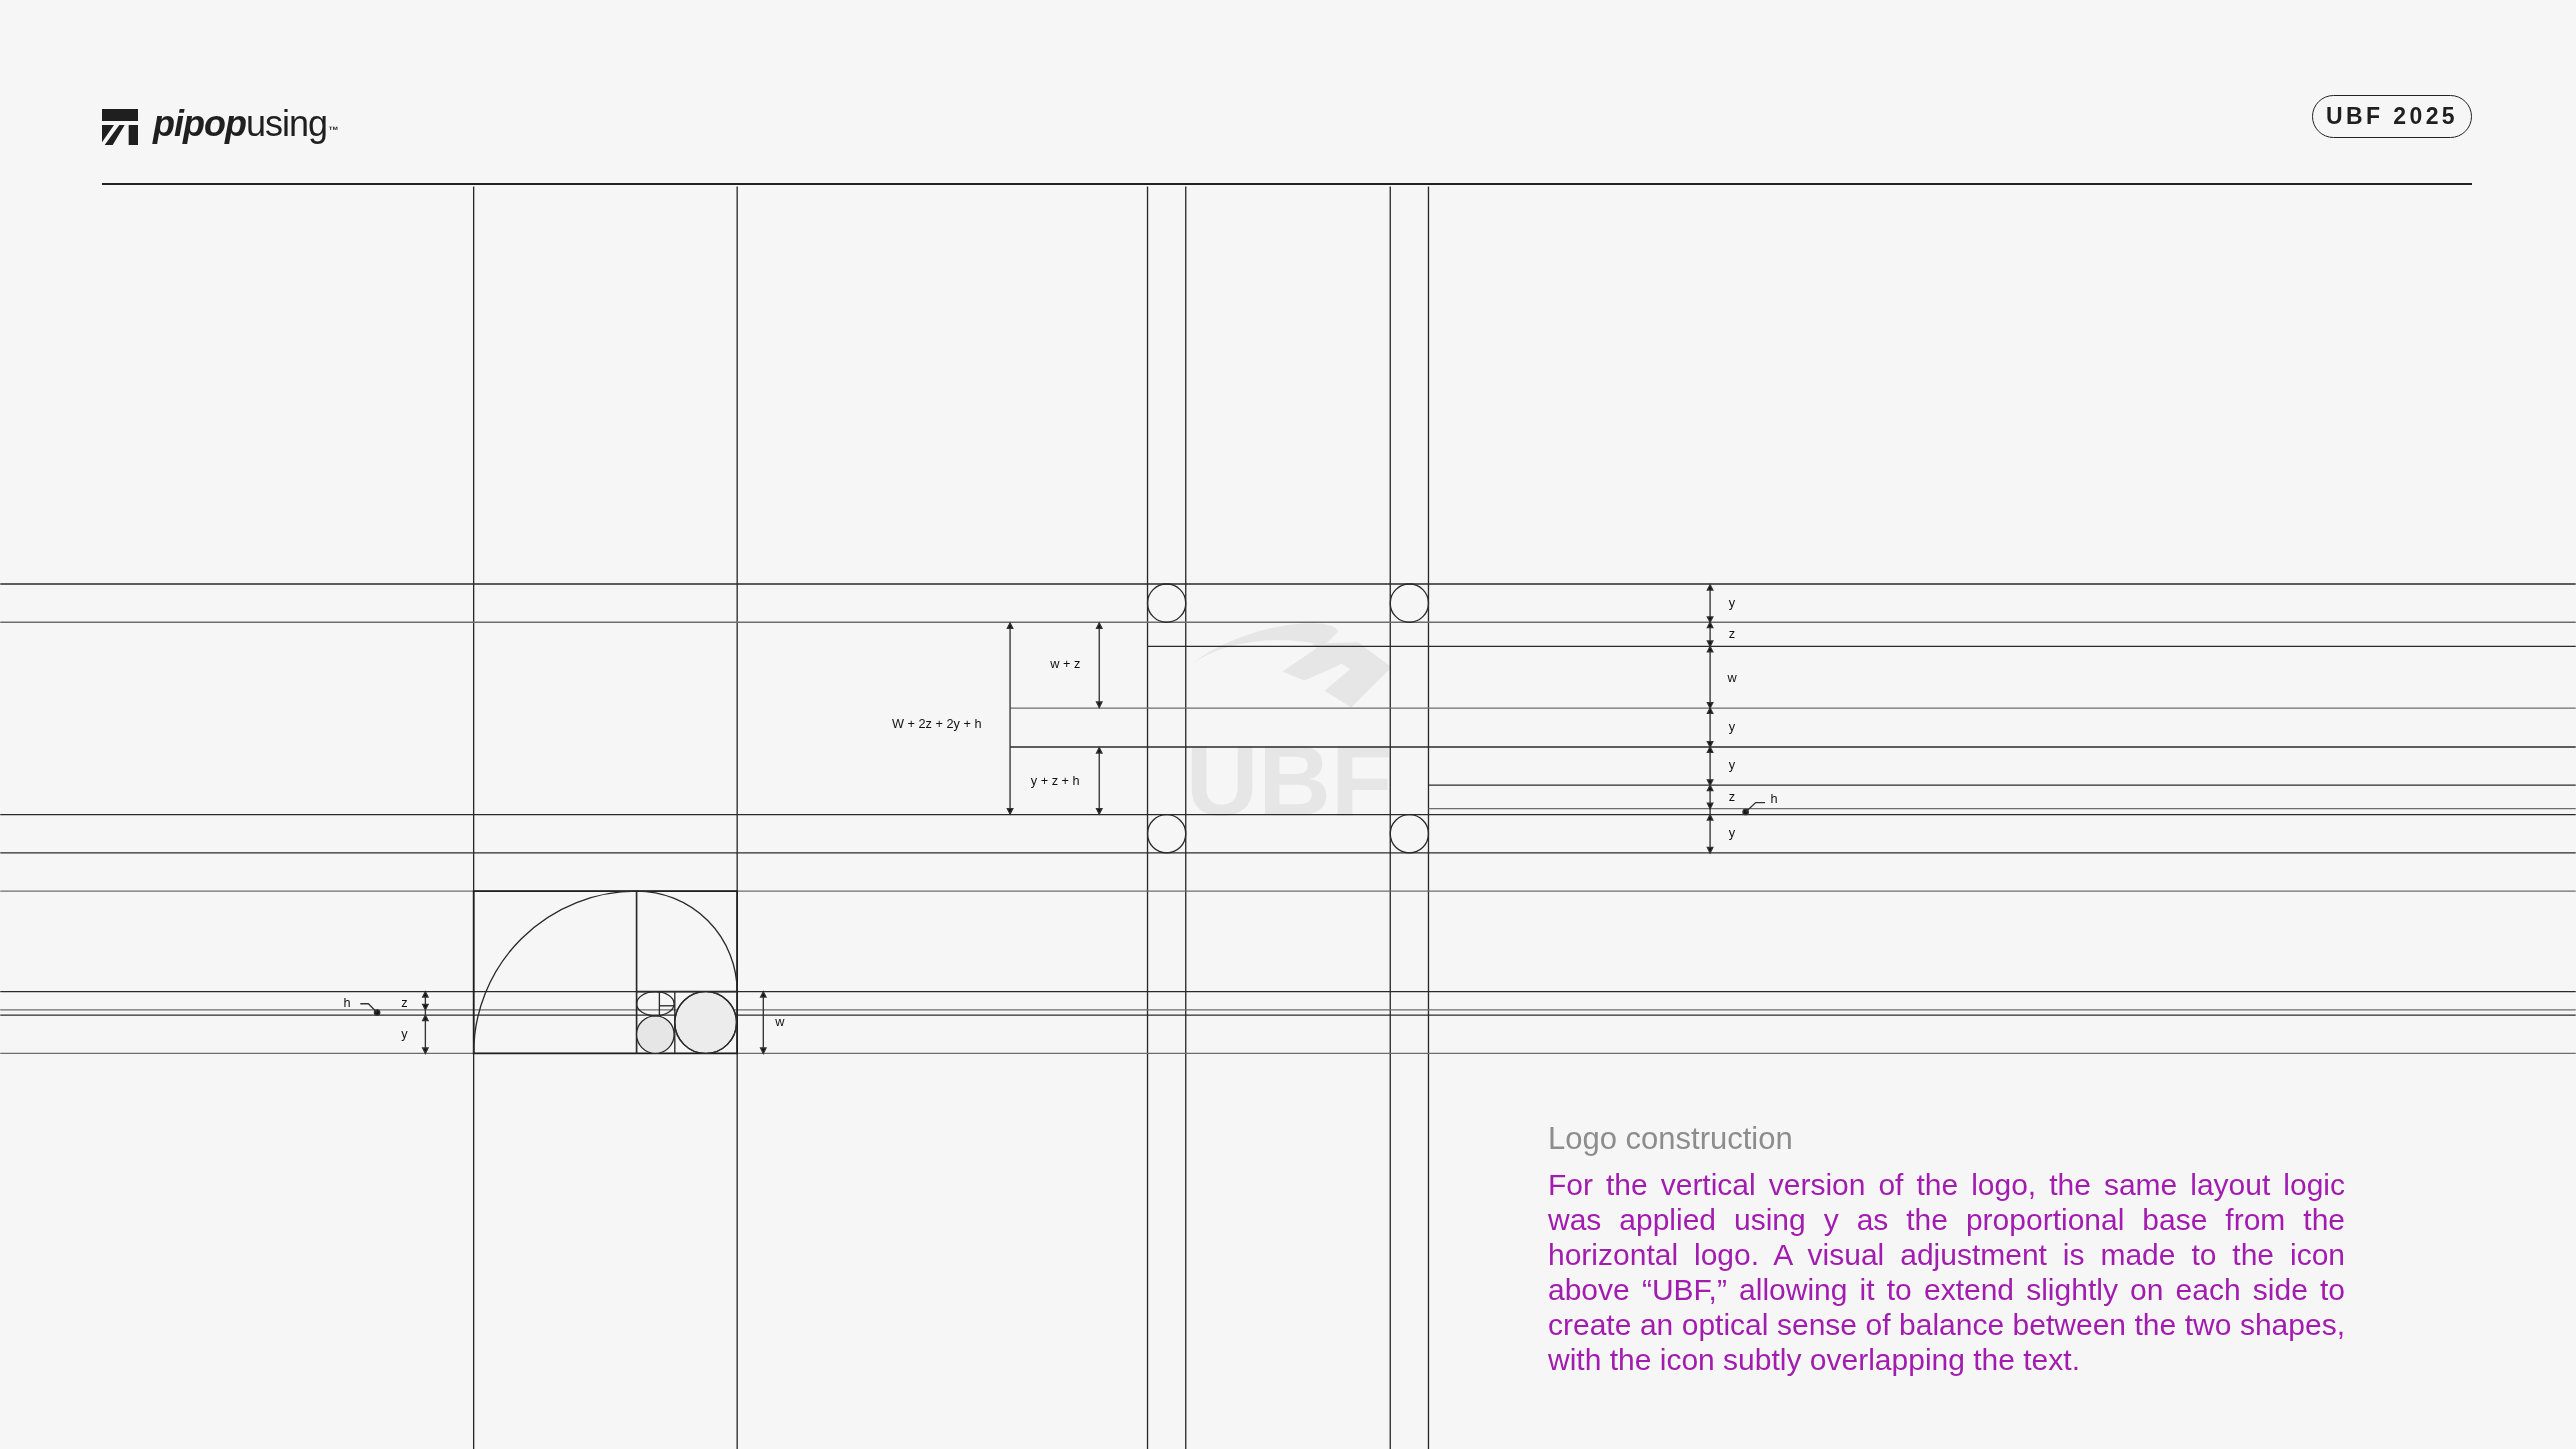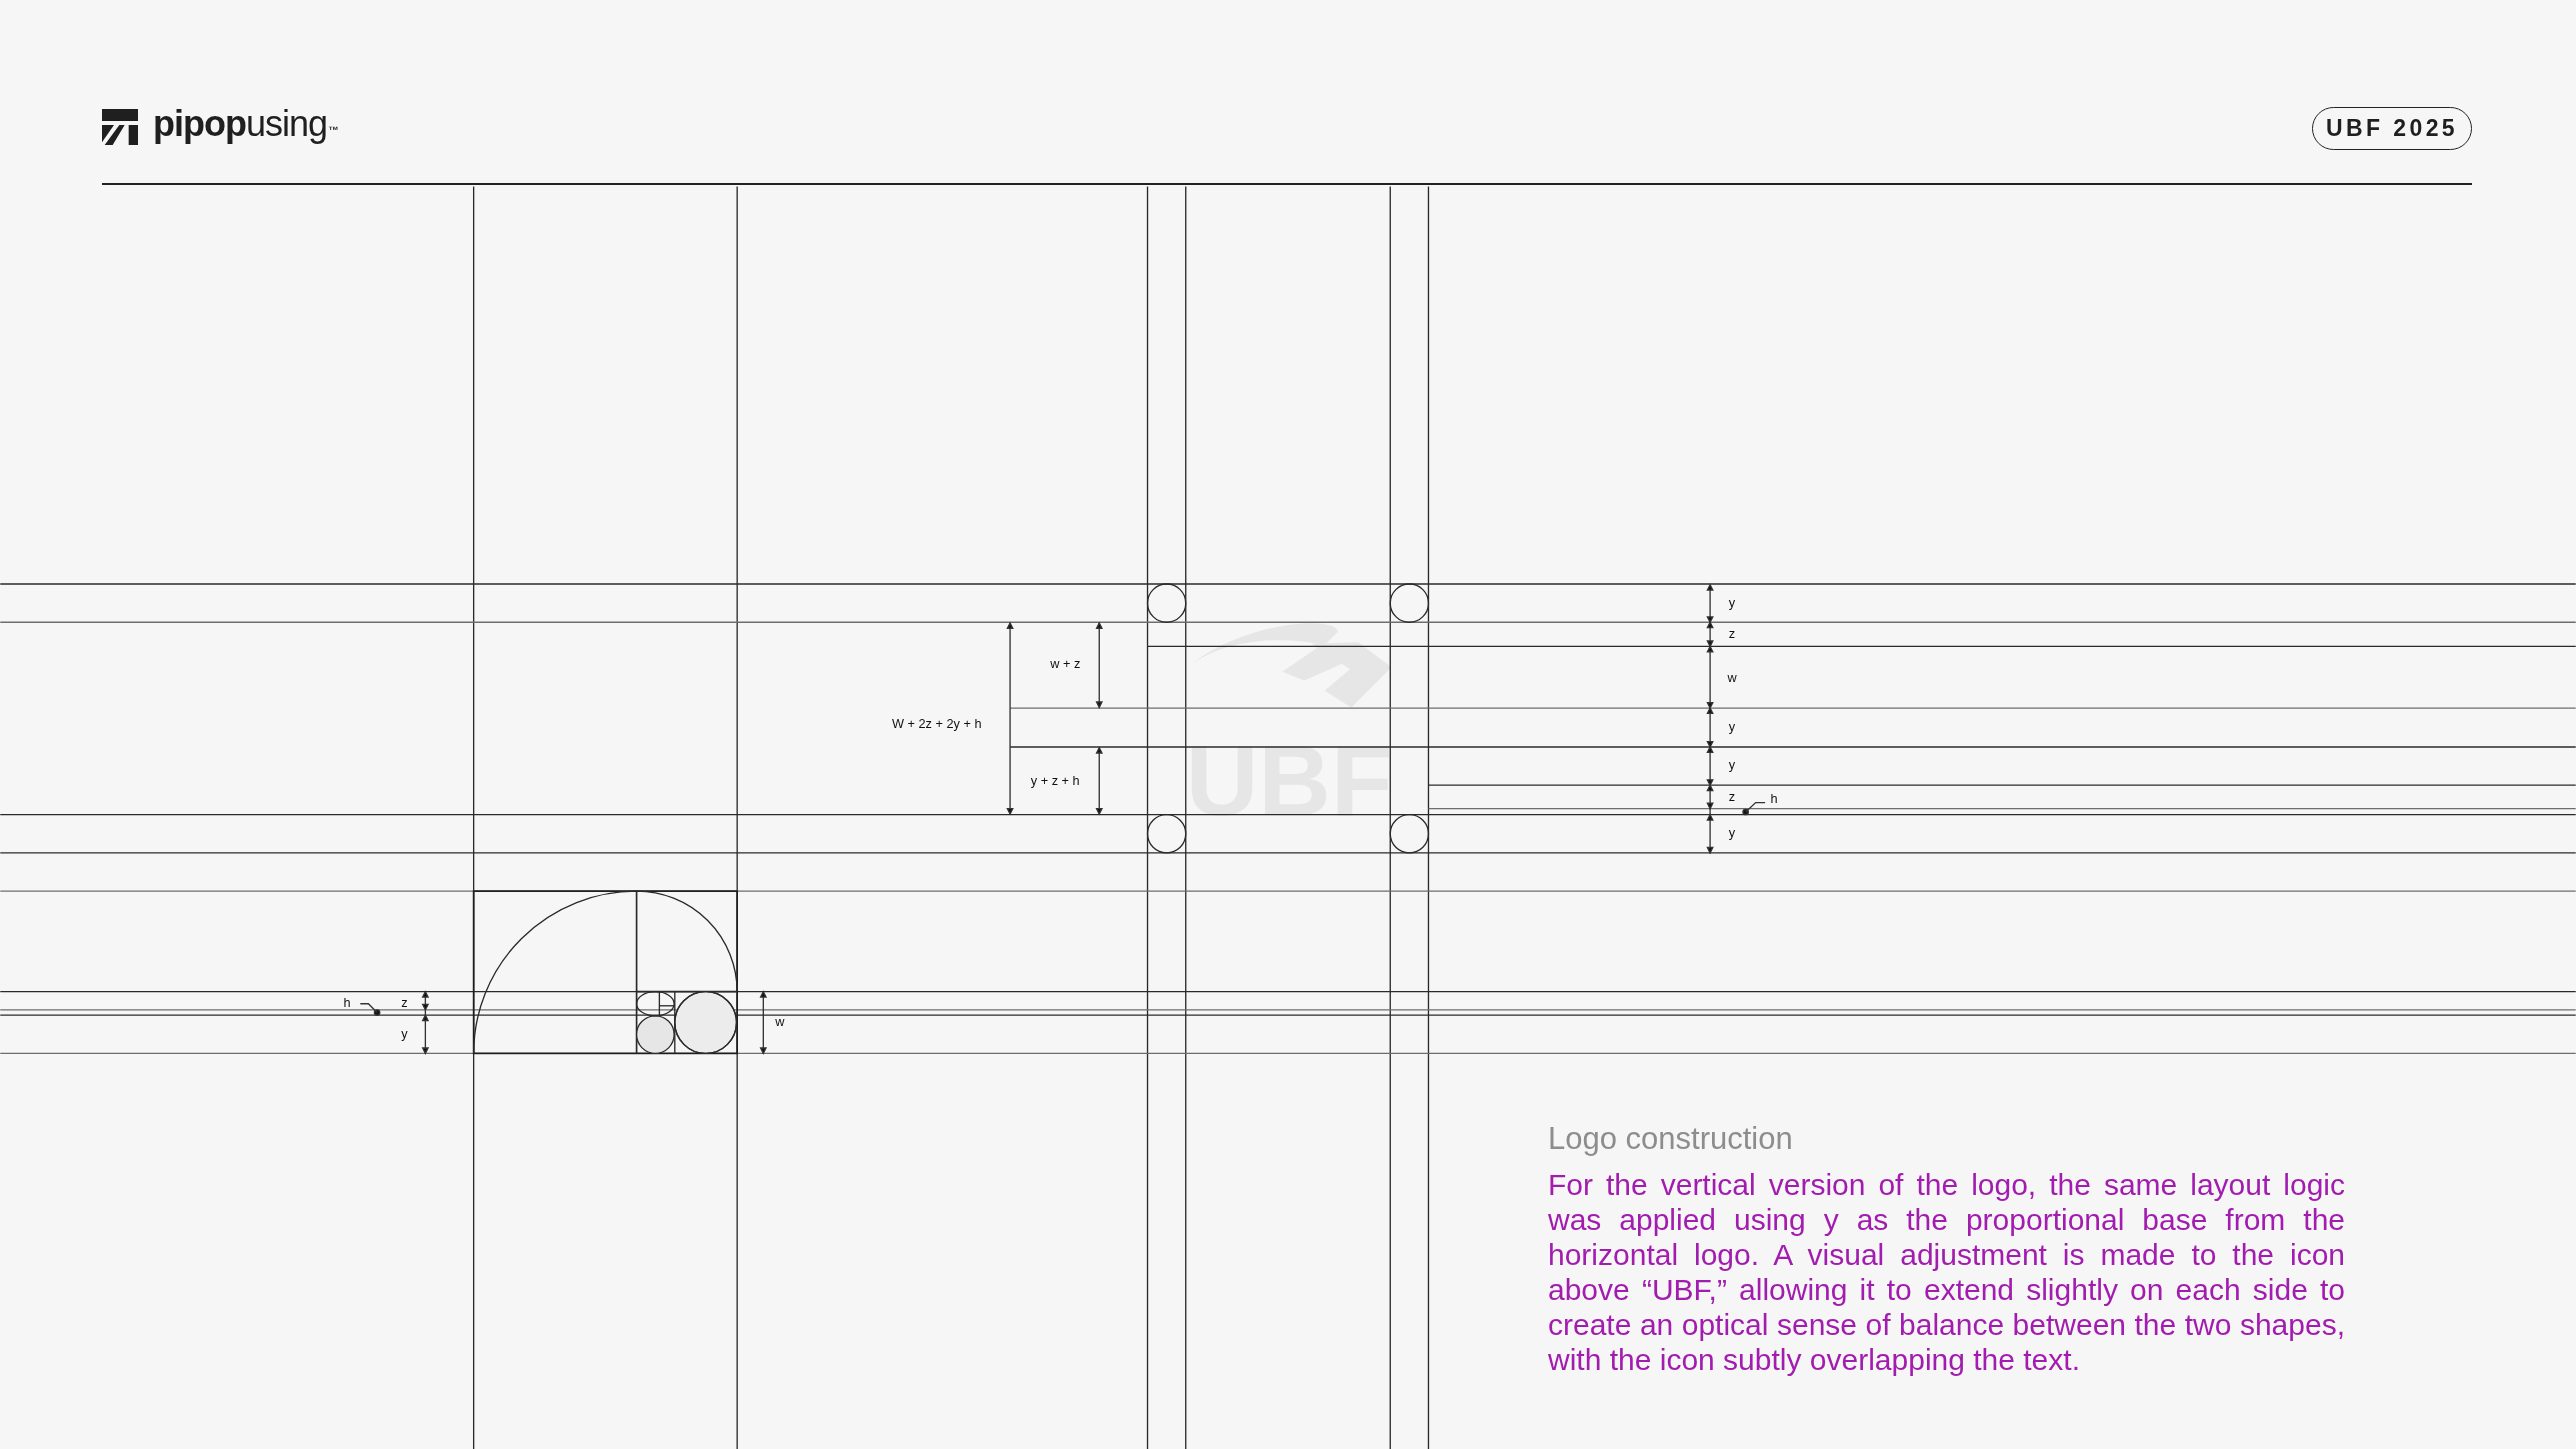--- a/index.html
+++ b/index.html
@@ -1,25 +1,25 @@
 <!DOCTYPE html>
 <html style="font-size:10.7px"><head>
 <meta charset="utf-8">
 <style>
   html, body { margin:0; padding:0; }
   body { width:2576px; height:1449px; background:#f6f6f6; position:relative; overflow:hidden;
          font-family:"Liberation Sans", sans-serif; color:#1d1d1d; }
   .abs { position:absolute; }
   #logo-mark { left:102px; top:109px; width:36px; height:36px; }
   #brand { left:153px; top:102px; font-size:36px; letter-spacing:-1px; line-height:43px; color:#1f1f1f; }
-  #brand b { font-weight:700; }
+  #brand b { font-weight:700;font-style:italic; }
   #brand .tm { font-size:10.7px; vertical-align:top; position:relative; top:6.7px; margin-left:1.3px; font-weight:700; }
   #badge { left:2312px; top:95px; width:160px; height:43px; border:1.7px solid #222; border-radius:23px;
            box-sizing:border-box; display:flex; align-items:center; justify-content:center;
-           font-size:23px; letter-spacing:3.4px; font-weight:700; color:#1f1f1f;margin-top:12px; }
+           font-size:23px; letter-spacing:3.4px; font-weight:700; color:#1f1f1f; }
   #header-rule { left:102px; top:183px; width:2370px; height:2px; background:#222; }
   svg#grid { position:absolute; left:0; top:0; }
   .lbl { font-family:"Liberation Sans", sans-serif; font-size:19px; fill:#111; }
   #desc-title { left:1548px; top:1121px; font-size:31px; color:#8d8d8d; }
   #desc-body { left:1548px; top:1167px; width:797px; font-size:30px; line-height:35px; color:#a21caf;
                text-align:justify; }
 </style>
 </head>
 <body>
 

